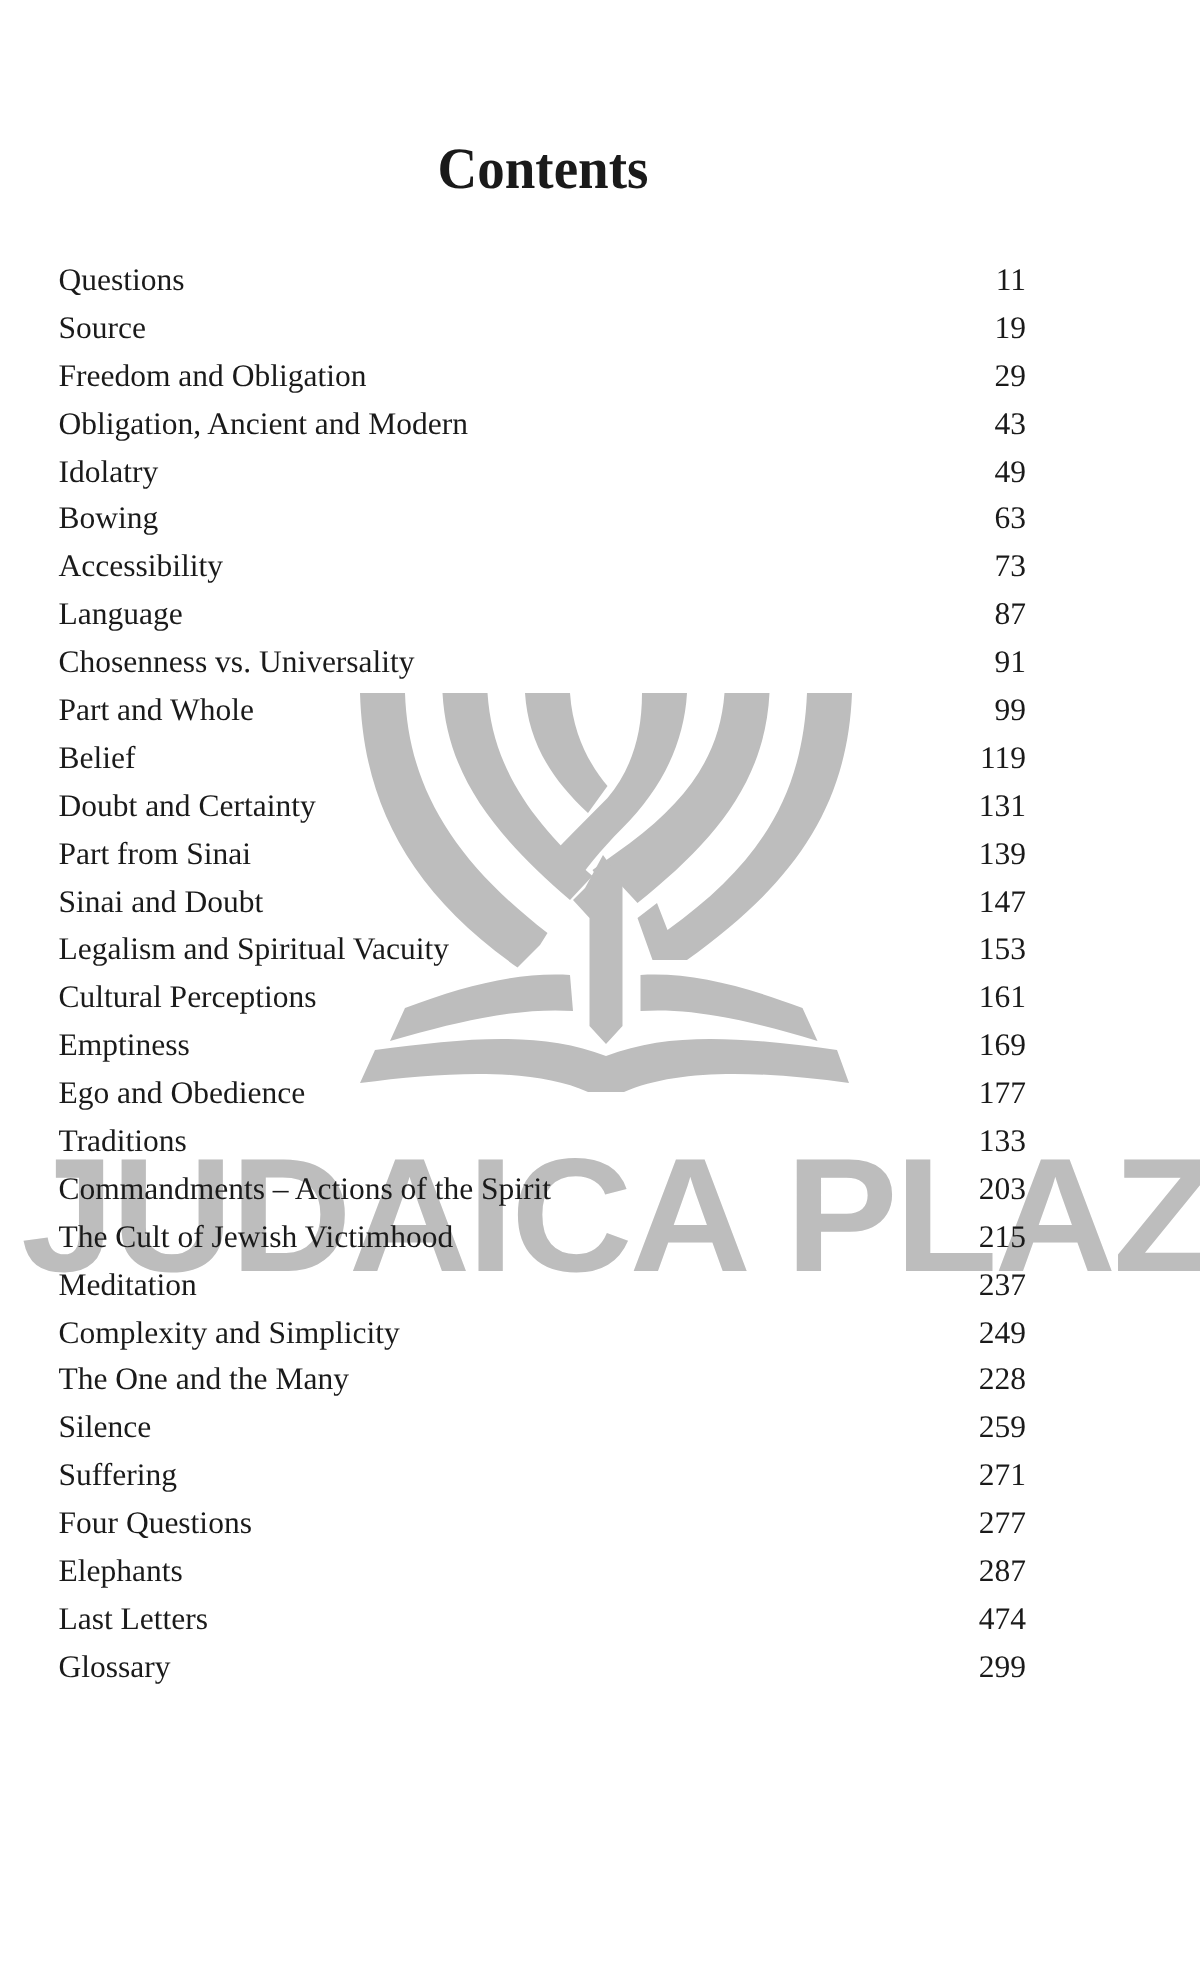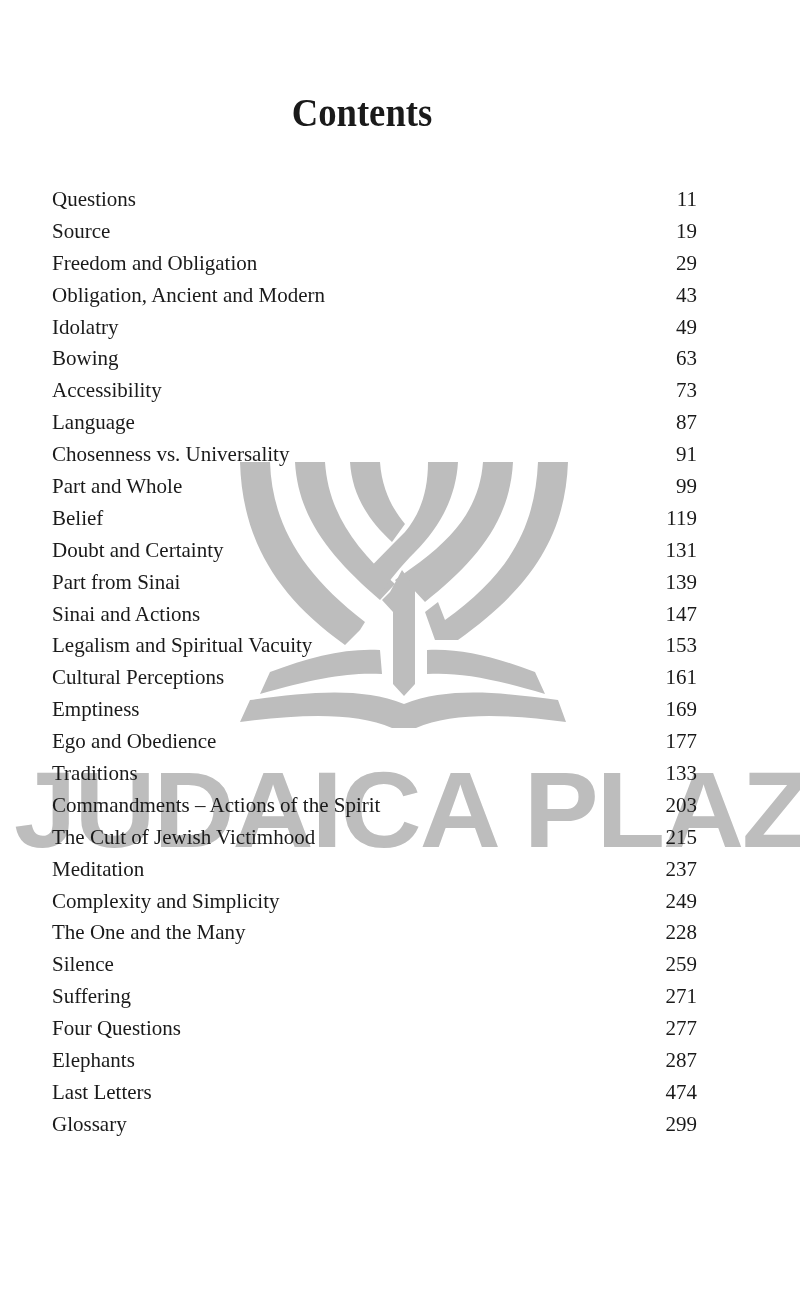--- a/index.html
+++ b/index.html
@@ -52,21 +52,21 @@
       line-height: 50px;
       color: #1a1a1a;
       z-index: 2;
       transform: scaleX(0.94);
     }
     .toc {
       position: absolute;
       top: 170px;
       left: 39px;
       width: 645px;
-      margin: 13px;
+      margin: 0;
       padding: 0;
       list-style: none;
       z-index: 2;
     }
     .toc-row {
       display: flex;
       justify-content: space-between;
       align-items: baseline;
       height: 31.9px;
       font-size: 21px;
@@ -158,21 +158,21 @@
     </li>
   <li class="toc-row">
       <span class="toc-title">Doubt and Certainty</span>
       <span class="toc-page">131</span>
     </li>
   <li class="toc-row">
       <span class="toc-title">Part from Sinai</span>
       <span class="toc-page">139</span>
     </li>
   <li class="toc-row">
-      <span class="toc-title">Sinai and Actions</span>
+      <span class="toc-title">Sinai and Doubt</span>
       <span class="toc-page">147</span>
     </li>
   <li class="toc-row">
       <span class="toc-title">Legalism and Spiritual Vacuity</span>
       <span class="toc-page">153</span>
     </li>
   <li class="toc-row">
       <span class="toc-title">Cultural Perceptions</span>
       <span class="toc-page">161</span>
     </li>

